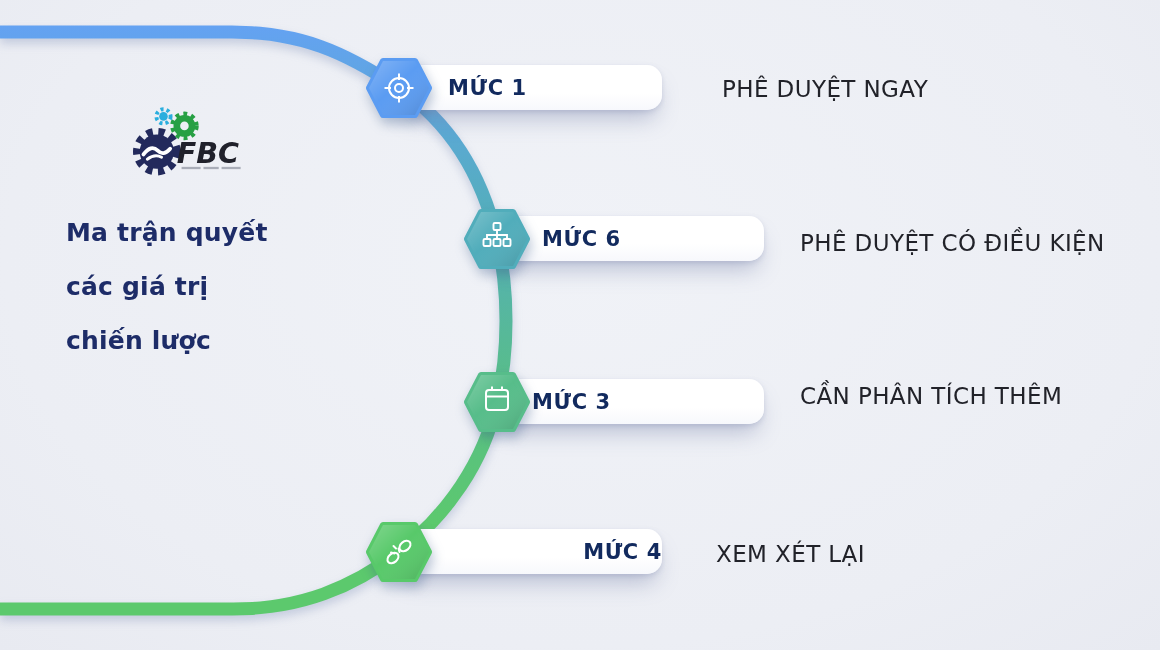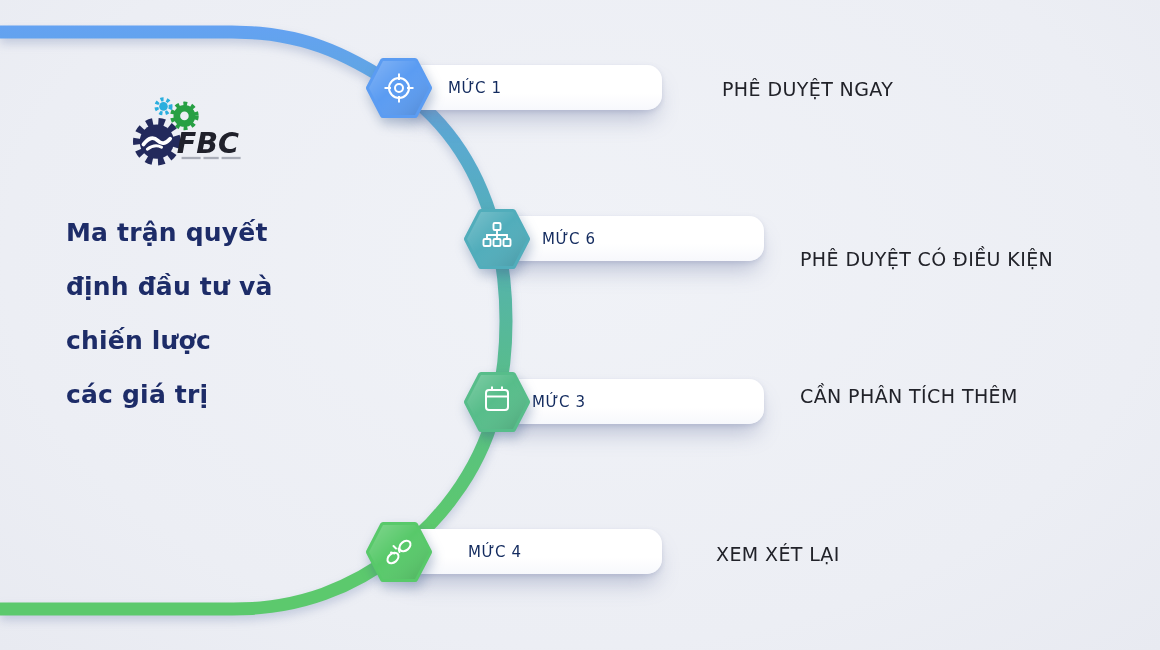--- a/index.html
+++ b/index.html
@@ -5,49 +5,49 @@
   html,body{margin:0;padding:0;}
   body{font-family:"DejaVu Sans","Liberation Sans",sans-serif;}
   .canvas{position:relative;width:1160px;height:650px;overflow:hidden;
           background:radial-gradient(ellipse at 50% 40%, #f0f2f7 0%, #eceef4 70%, #e8eaf1 100%);}
 
   
   .connector{position:absolute;left:0;top:0;width:1160px;height:650px;
              filter:drop-shadow(0 5px 5px rgba(95,115,165,.28));}
 
   
-  .logo{position:absolute;left:132px;top:94px;width:122px;height:80px;}
+  .logo{position:absolute;left:132px;top:104px;width:122px;height:80px;}
 
   
   .title{position:absolute;left:66px;top:206px;width:320px;
          font-size:25px;font-weight:bold;line-height:54px;letter-spacing:.2px;}
 
   
   .pill{position:absolute;height:45px;border-radius:15px;
         background:linear-gradient(180deg,#ffffff 62%,#f7f8fc 100%);
         box-shadow:0 14px 22px -6px rgba(118,128,168,.45), 0 2px 5px rgba(140,148,182,.28);
         display:flex;align-items:center;}
-  .pill-label{font-size:15px;font-weight:normal;letter-spacing:.6px;}
+  .pill-label{font-size:21px;font-weight:bold;letter-spacing:.6px;}
   .hexagon{position:absolute;width:68px;height:62px;
            filter:drop-shadow(2px 6px 6px rgba(55,85,135,.35));}
   .descriptor{position:absolute;transform:translateY(-50%);
-              font-size:19px;letter-spacing:.4px;white-space:nowrap;}
+              font-size:23px;letter-spacing:.4px;white-space:nowrap;}
 
   .pill-1{left:398px;top:65px;width:264px;}  .pill-1 .pill-label{margin-left:50px;}
   .pill-2{left:496px;top:216px;width:268px;} .pill-2 .pill-label{margin-left:46px;}
   .pill-3{left:496px;top:379px;width:268px;} .pill-3 .pill-label{margin-left:36px;}
-  .pill-4{left:398px;top:529px;width:264px;} .pill-4 .pill-label{margin-left:70px;}
+  .pill-4{left:398px;top:529px;width:264px;justify-content:flex-end;} .pill-4 .pill-label{margin-left:70px;}
 
   .hex-1{left:365px;top:57px;}
   .hex-2{left:463px;top:208px;}
   .hex-3{left:463px;top:371px;}
   .hex-4{left:365px;top:521px;}
 
   .desc-1{left:722px;top:89px;}
-  .desc-2{left:800px;top:259px;}
+  .desc-2{left:800px;top:243px;}
   .desc-3{left:800px;top:396px;}
   .desc-4{left:716px;top:554px;}
 </style>
 </head>
 <body>
 
 <div class="canvas">
 
   <svg class="connector" width="1160" height="650" viewBox="0 0 1160 650">
     <defs>
@@ -97,23 +97,22 @@
       <g fill="#a9adb8">
         <rect x="52" y="66" width="20" height="2.4"></rect>
         <rect x="75" y="66" width="16" height="2.4"></rect>
         <rect x="94" y="66" width="20" height="2.4"></rect>
       </g>
     </svg>
   </div>
 
   <div class="title">
     <div style="color:#1d2c68">Ma trận quyết</div>
-    <div style="color:#1d2c68">định đầu tư và</div>
+    <div style="color:#1d2c68">các giá trị</div>
     <div style="color:#1d2c68">chiến lược</div>
-    <div style="color:#1d2c68">các giá trị</div>
   </div>
 
   <div class="pill pill-1">
     <span class="pill-label" style="color:#122a5e">MỨC 1</span>
   </div>
   <div class="hexagon hex-1">
     <svg width="68" height="62" viewBox="0 0 68 62" color="#5b9cf2">
       <polygon points="18,4 50,4 64,31 50,58 18,58 4,31" fill="currentColor" stroke="currentColor" stroke-width="6" stroke-linejoin="round"></polygon>
       <polygon points="18,4 50,4 64,31 50,58 18,58 4,31" fill="url(#hexBevel)" stroke="none"></polygon>
       <g stroke="#ffffff" stroke-width="2" fill="none">

